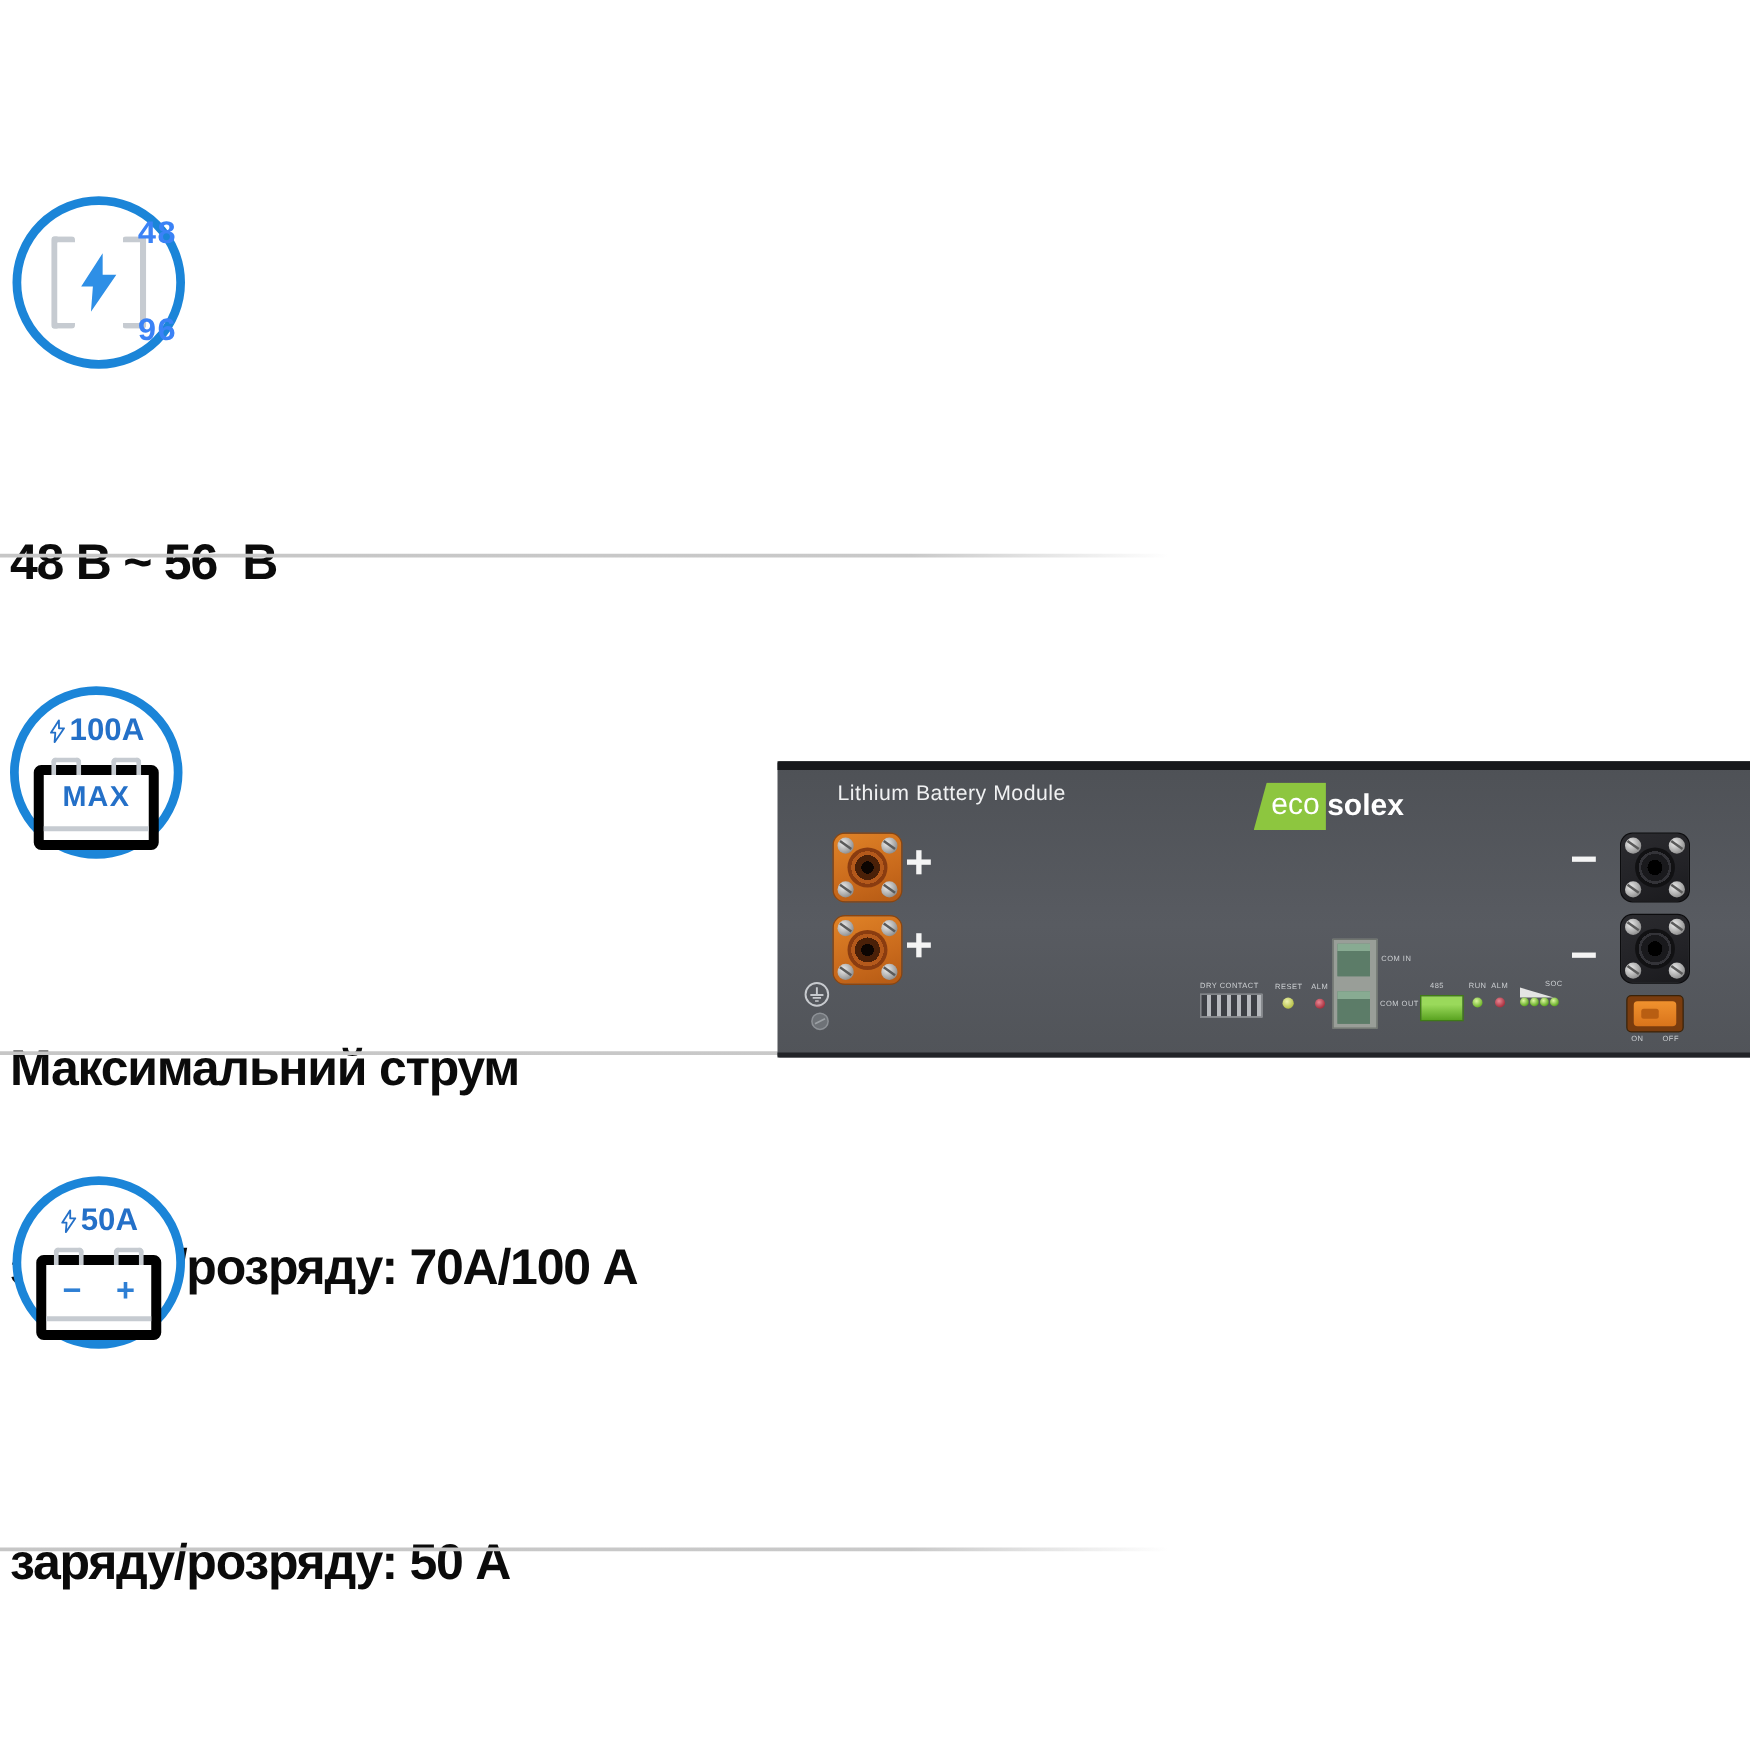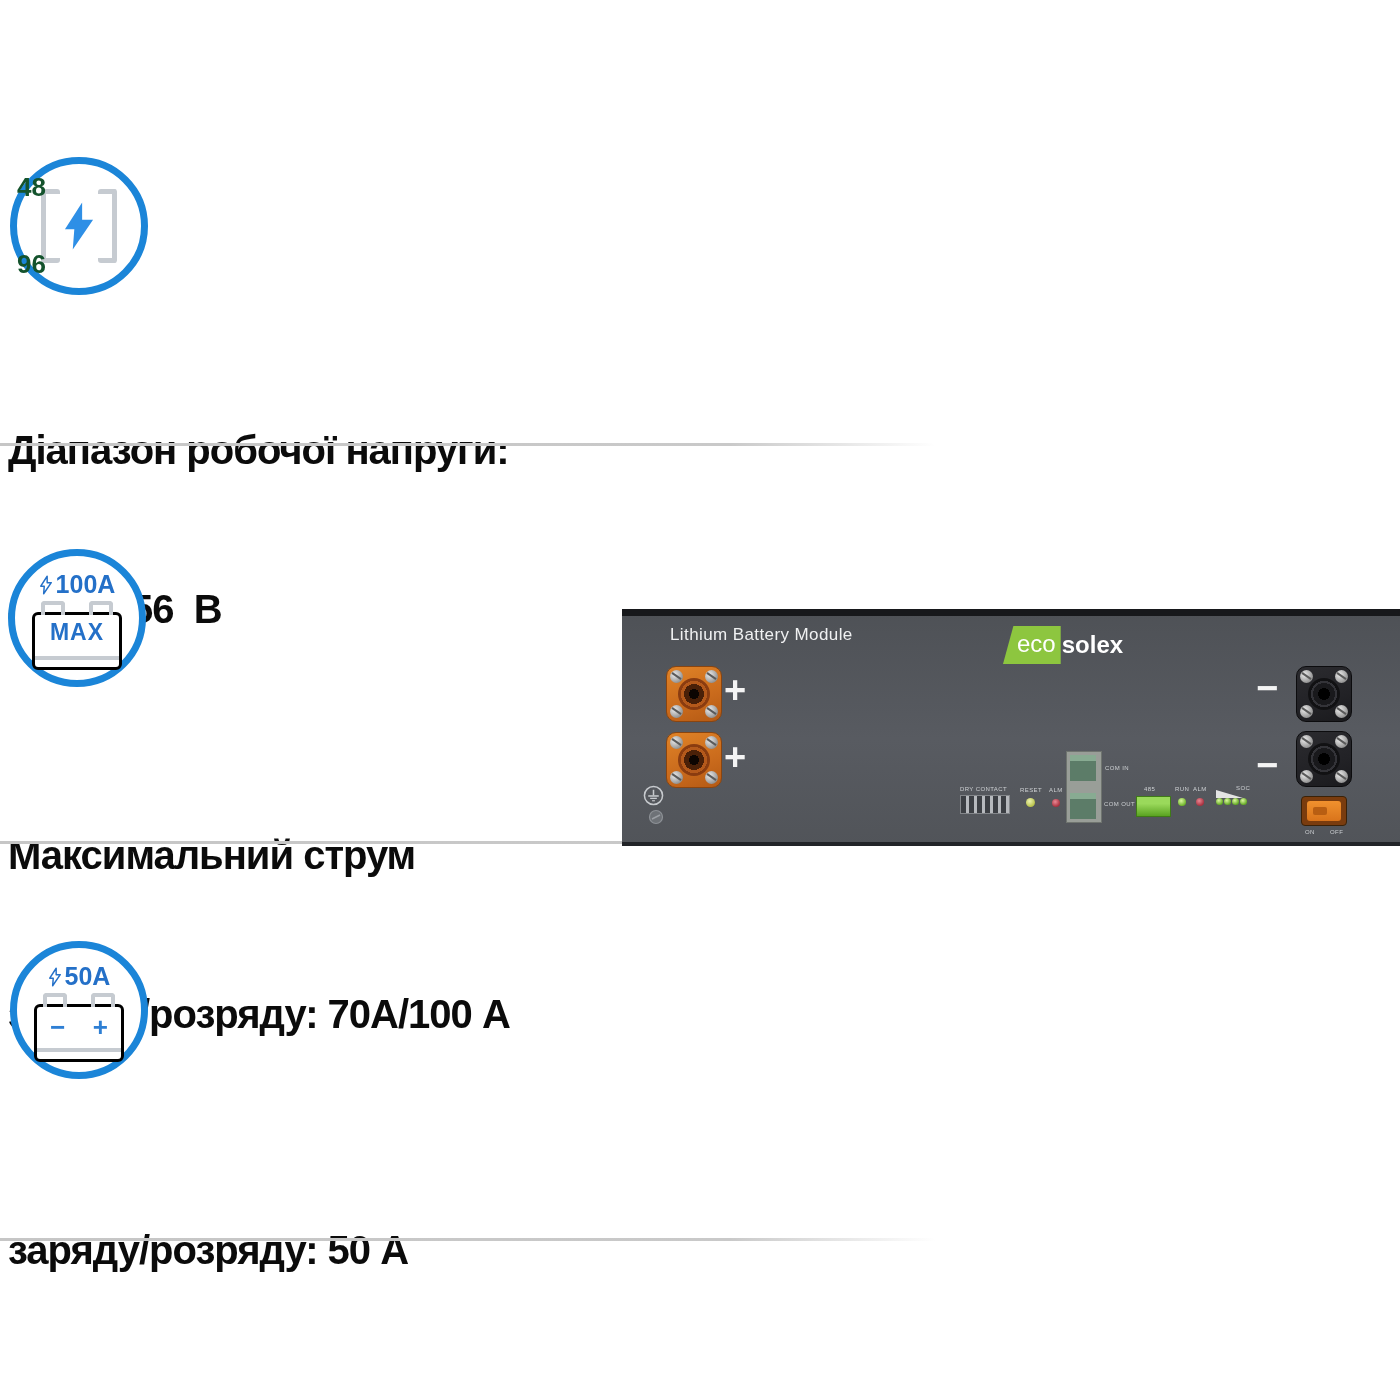--- a/index.html
+++ b/index.html
@@ -4,29 +4,29 @@
 <style>
   html,body{margin:0;padding:0;background:#fff;}
   body{font-family:"Liberation Sans", sans-serif;}
   .canvas{position:relative;width:1400px;height:1400px;background:#ffffff;overflow:hidden;}
 
   
   .circle{position:absolute;width:124px;height:124px;border:7px solid #1b85d8;border-radius:50%;background:#fff;}
   .brk{position:absolute;top:25px;bottom:25px;width:14px;border:5px solid #c6cbd1;border-radius:3px;}
   .brk.l{left:24px;border-right:none;}
   .brk.r{right:24px;border-left:none;}
-  .vnum{position:absolute;left:0;right:0;text-align:left;font-size:26px;font-weight:bold;color:#14532d;}
+  .vnum{position:absolute;left:0;right:0;text-align:right;font-size:26px;font-weight:bold;color:#3b82f6;font-family:Liberation Mono, monospace;}
   .vnum.top{top:8px;}
   .vnum.bot{bottom:8px;}
   .bolt-c{position:absolute;left:0;right:0;top:50%;transform:translateY(-50%);text-align:center;line-height:0;}
 
   .amp-row{position:absolute;top:14px;left:0;right:0;display:flex;justify-content:center;align-items:center;gap:3px;
            font-size:25px;font-weight:bold;color:#2470c8;}
   .batt{position:absolute;left:50%;top:56px;transform:translateX(-50%);width:84px;height:52px;
-        border:3px solid #000000;border-radius:6px;background:#fff;}
+        border:8px solid #000000;border-radius:6px;background:#fff;}
   .batt::before,.batt::after{content:"";position:absolute;top:-14px;width:16px;height:10px;
         border:4px solid #c6cbd1;border-bottom:none;border-radius:4px 4px 0 0;}
   .batt::before{left:6px;} .batt::after{right:6px;}
   .batt .base{position:absolute;left:0;right:0;bottom:7px;border-top:4px solid #c6cbd1;}
   .batt .inner{position:absolute;top:4px;left:0;right:0;text-align:center;
         font-size:23px;font-weight:bold;color:#2470c8;letter-spacing:1px;}
   .batt .pol{position:absolute;top:5px;left:0;right:0;display:flex;justify-content:space-between;
         padding:0 13px;font-size:26px;font-weight:bold;color:#2e7fd4;}
 
   
@@ -93,21 +93,20 @@
     <span class="brk r"></span>
     <span class="vnum top">48</span>
     <span class="bolt-c">
       <svg width="38" height="50" viewBox="0 0 24 32">
           <path d="M14 1 L3 18 h6 L8 31 L21 12 h-7 Z" fill="#2e8fe6"></path>
         </svg>
     </span>
     <span class="vnum bot">96</span>
   </div>
   <div class="feature-text" style="top:318px;">
-    <div>Діапазон робочої напруги:</div>
     <div>48 В ~ 56  В</div>
   </div>
   <div class="divider" style="top:443px;"></div>
 
   <div class="circle" style="left:8px;top:549px;">
     <span class="amp-row">
       <svg width="14" height="20" viewBox="0 0 24 32">
           <path d="M14 1 L3 18 h6 L8 31 L21 12 h-7 Z" fill="none" stroke="#2470c8" stroke-width="2.5" stroke-linejoin="round"></path>
         </svg>
       <span>100A</span>

